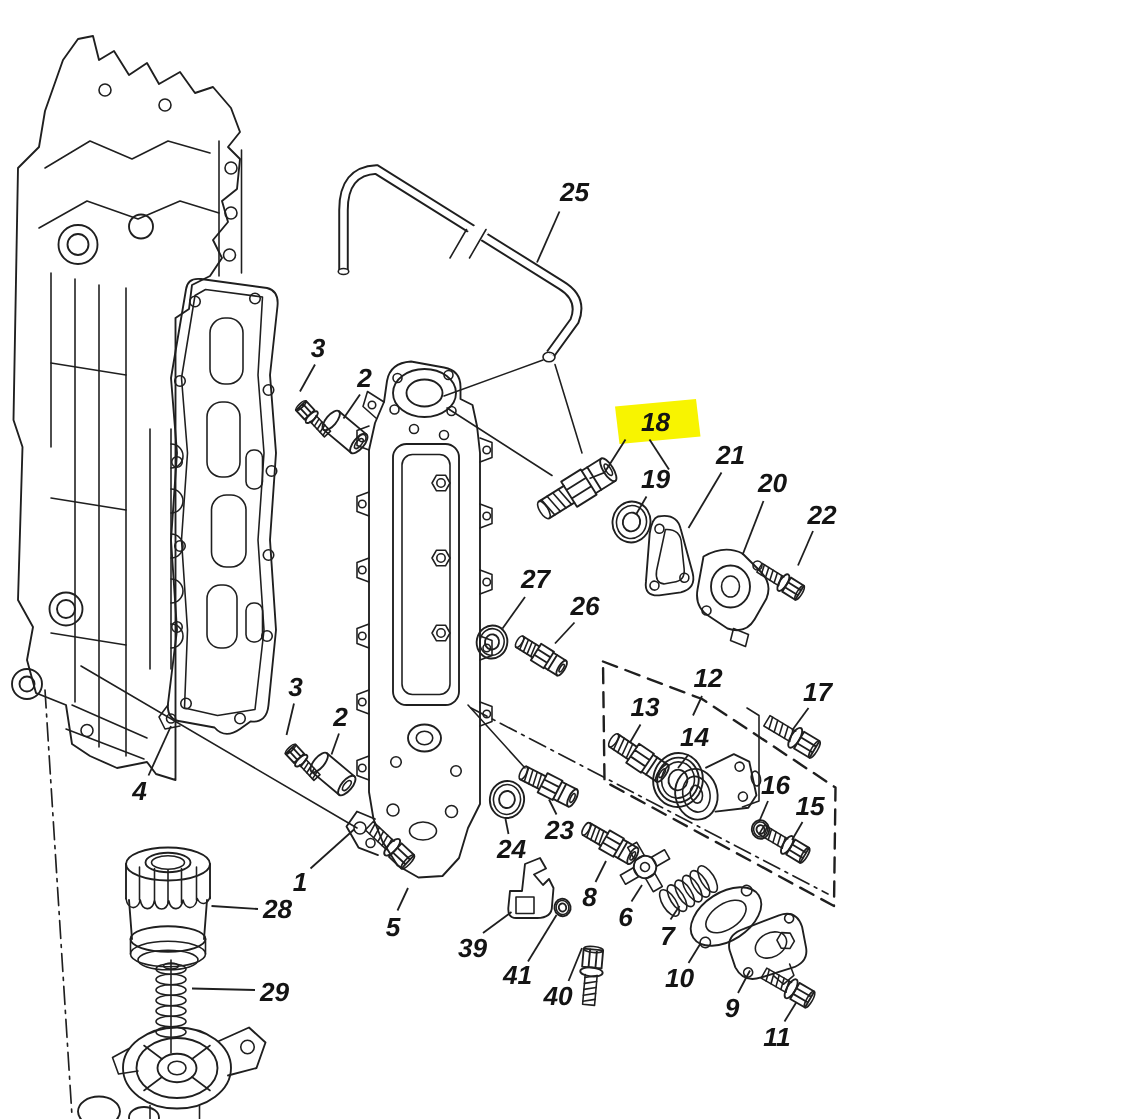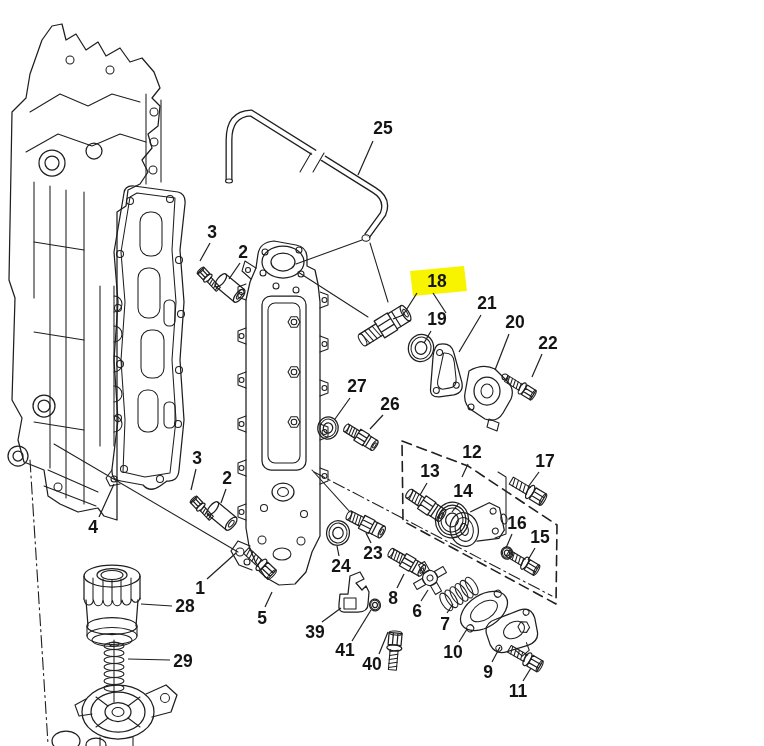--- a/index.html
+++ b/index.html
@@ -1,17 +1,17 @@
 <!DOCTYPE html>
 <html><head>
 <meta charset="utf-8">
 <style>
   html,body{margin:0;padding:0;background:#ffffff;}
   .canvas{position:relative;width:764px;height:746px;background:#ffffff;overflow:hidden;
-          font-family:"Liberation Sans",sans-serif;}
+          font-family:"Liberation Sans",sans-serif;font-style:italic;}
   svg{position:absolute;left:0;top:0;}
   svg *{vector-effect:non-scaling-stroke;}
   .art{stroke:#1f1f1f;fill:none;stroke-width:1.25;stroke-linecap:round;stroke-linejoin:round;}
   .thin{stroke-width:1.05;}
   .tube-out{stroke:#1f1f1f;fill:none;stroke-width:7;}
   .tube-in{stroke:#ffffff;fill:none;stroke-width:4.4;}
   .erase{stroke:#ffffff;stroke-width:10;fill:none;}
   .dashed{stroke-dasharray:10 6;stroke-width:1.6;}
   .dashdot{stroke-dasharray:12 4 2 4;stroke-width:1.1;}
   .part-label{font-weight:700;font-size:17.5px;fill:#141414;stroke:none;}

